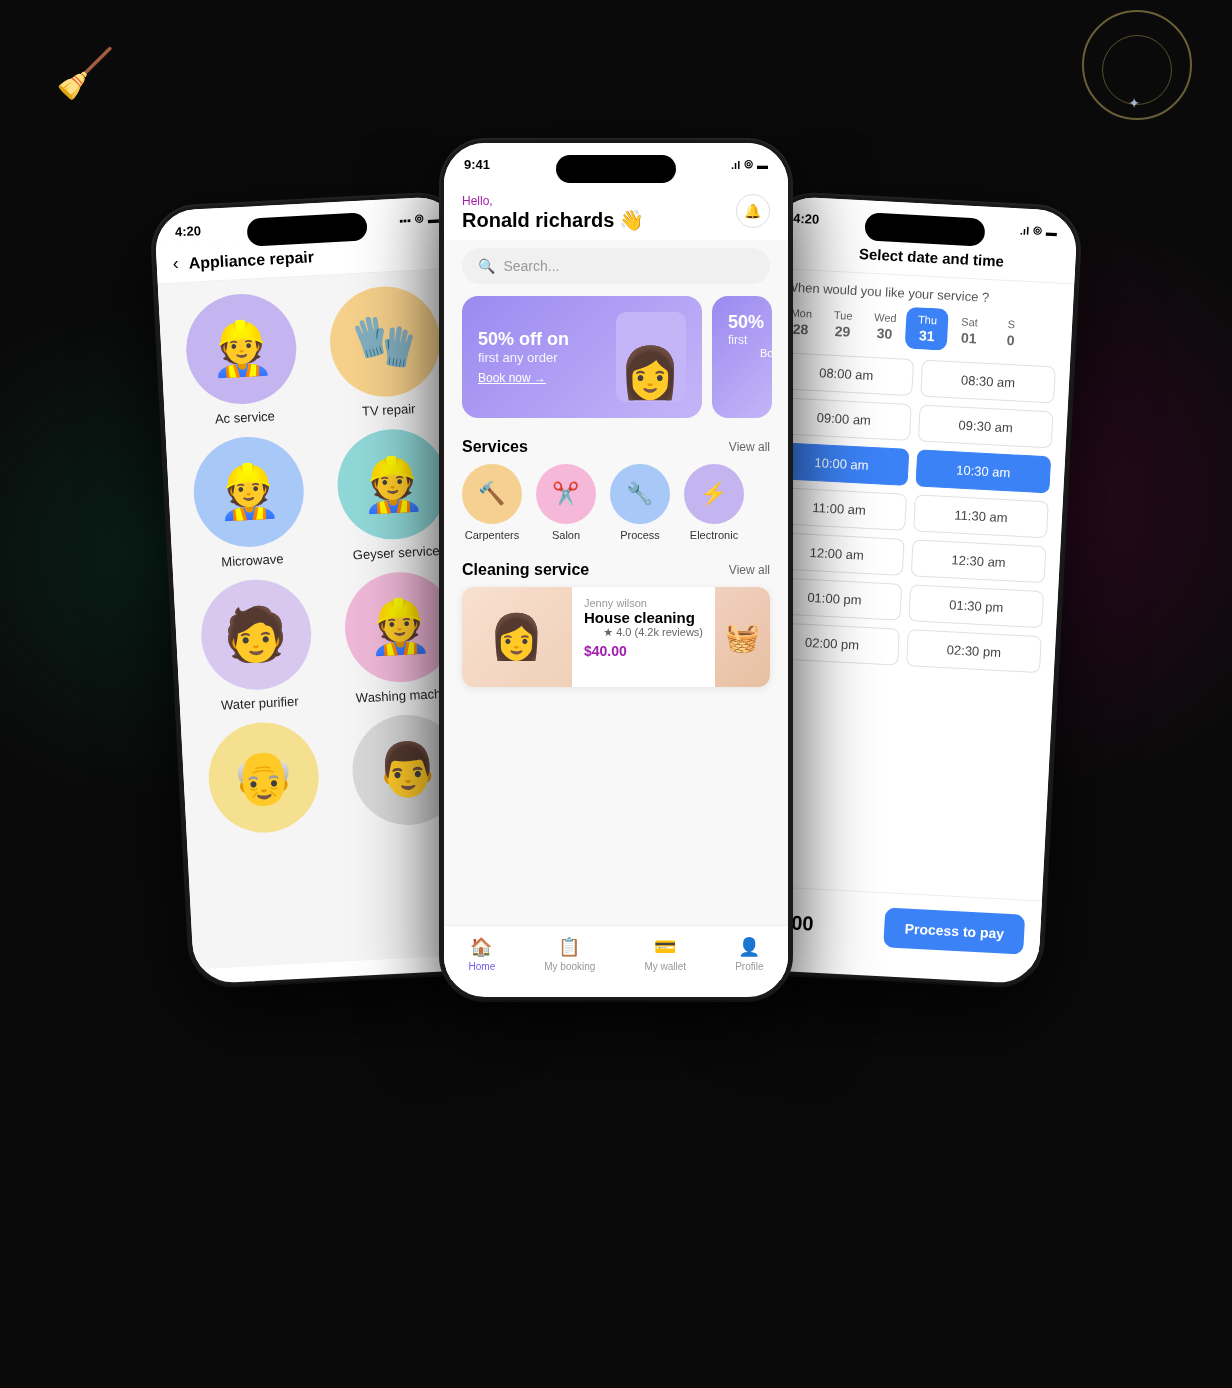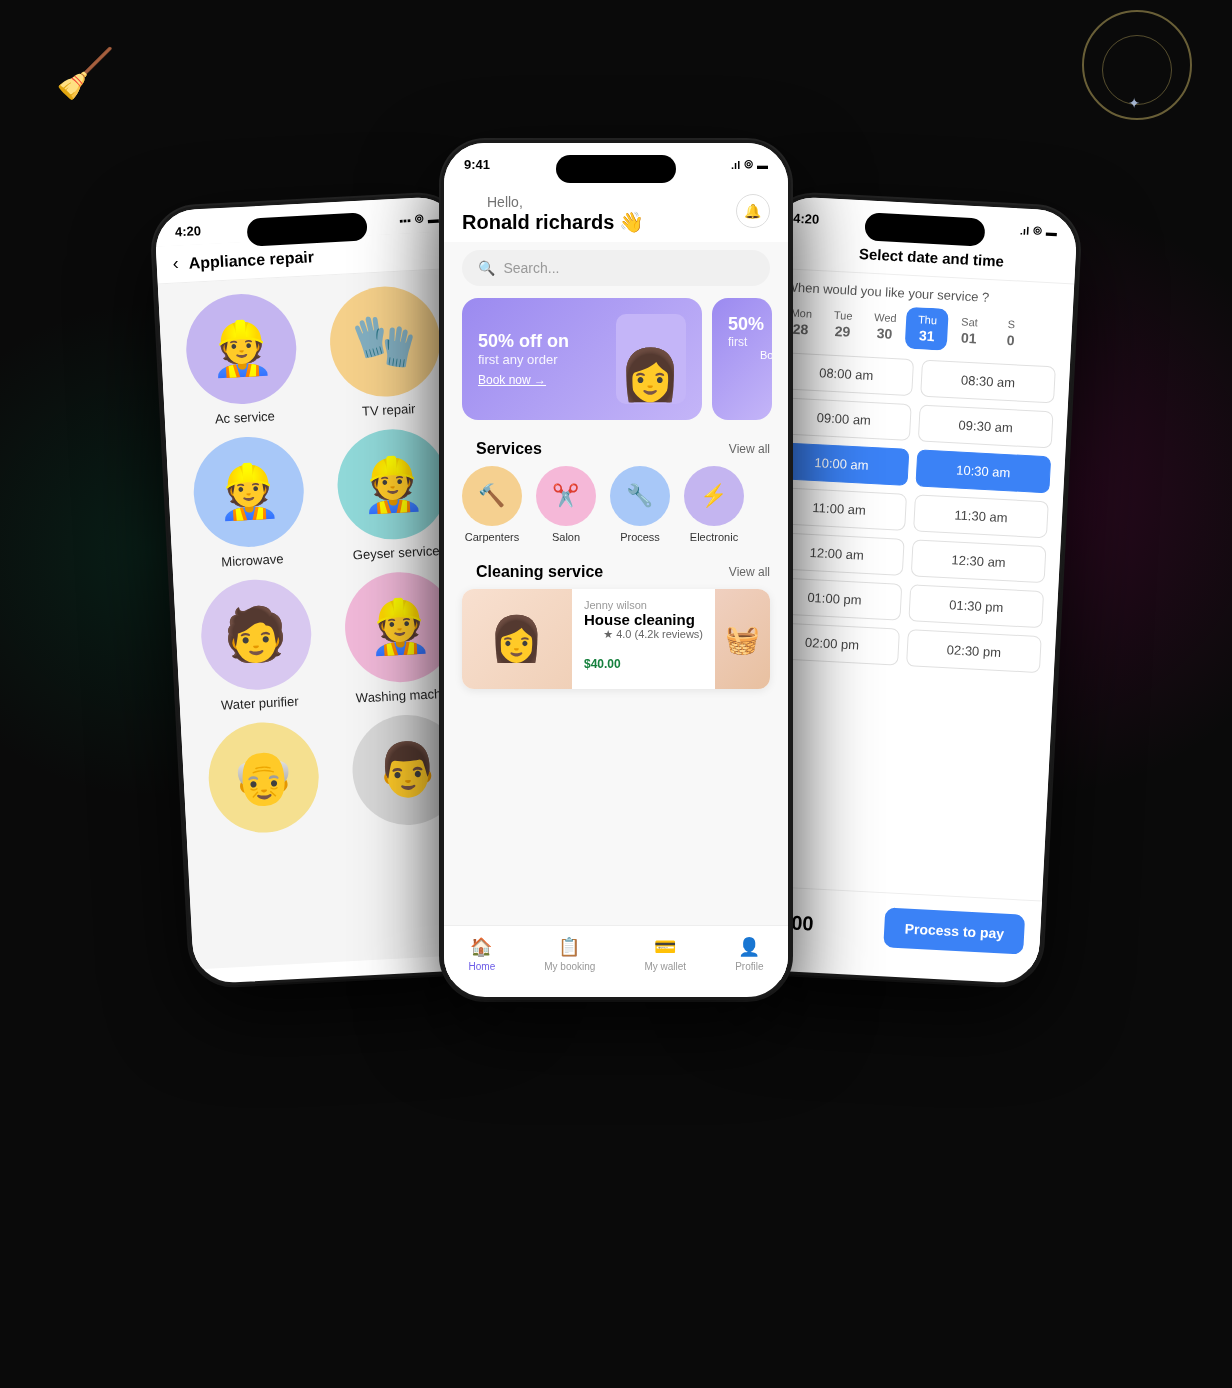--- a/index.html
+++ b/index.html
@@ -235,23 +235,22 @@
 
     
     .greeting-section {
       padding: 16px 18px 8px;
       background: #fff;
       display: flex;
       justify-content: space-between;
       align-items: flex-start;
     }
     .greeting-text {
-      font-size: 14px;
-      color: #737373;
-      margin-left: 25px;
+      font-size: 12px;
+      color: #a21caf;
     }
     .greeting-name {
       font-size: 20px;
       font-weight: 700;
       color: #000;
       display: flex;
       align-items: center;
       gap: 6px;
     }
     .bell-icon {
@@ -319,21 +318,20 @@
       padding: 8px 18px 8px;
       display: flex;
       justify-content: space-between;
       align-items: center;
       background: #f8f8f8;
     }
     .section-title {
       font-size: 16px;
       font-weight: 700;
       color: #000;
-      margin-left: 14px;
     }
     .view-all {
       font-size: 12px;
       color: #666;
     }
     .services-row {
       padding: 0 18px 12px;
       display: flex;
       gap: 14px;
       overflow: hidden;
@@ -391,24 +389,24 @@
       font-weight: 700;
       color: #000;
     }
     .cleaning-rating {
       font-size: 11px;
       color: #666;
       margin-top: 0;
       text-align: right;
     }
     .cleaning-price {
-      font-size: 12px;
+      font-size: 14px;
       font-weight: 700;
-      color: #15803d;
-      margin-top: 16px;
+      color: #a21caf;
+      margin-top: 4px;
     }
     .bottom-nav {
       margin-top: auto;
       display: flex;
       justify-content: space-around;
       padding: 10px 0 8px;
       background: #fff;
       border-top: 1px solid #eee;
     }
     .nav-item {

